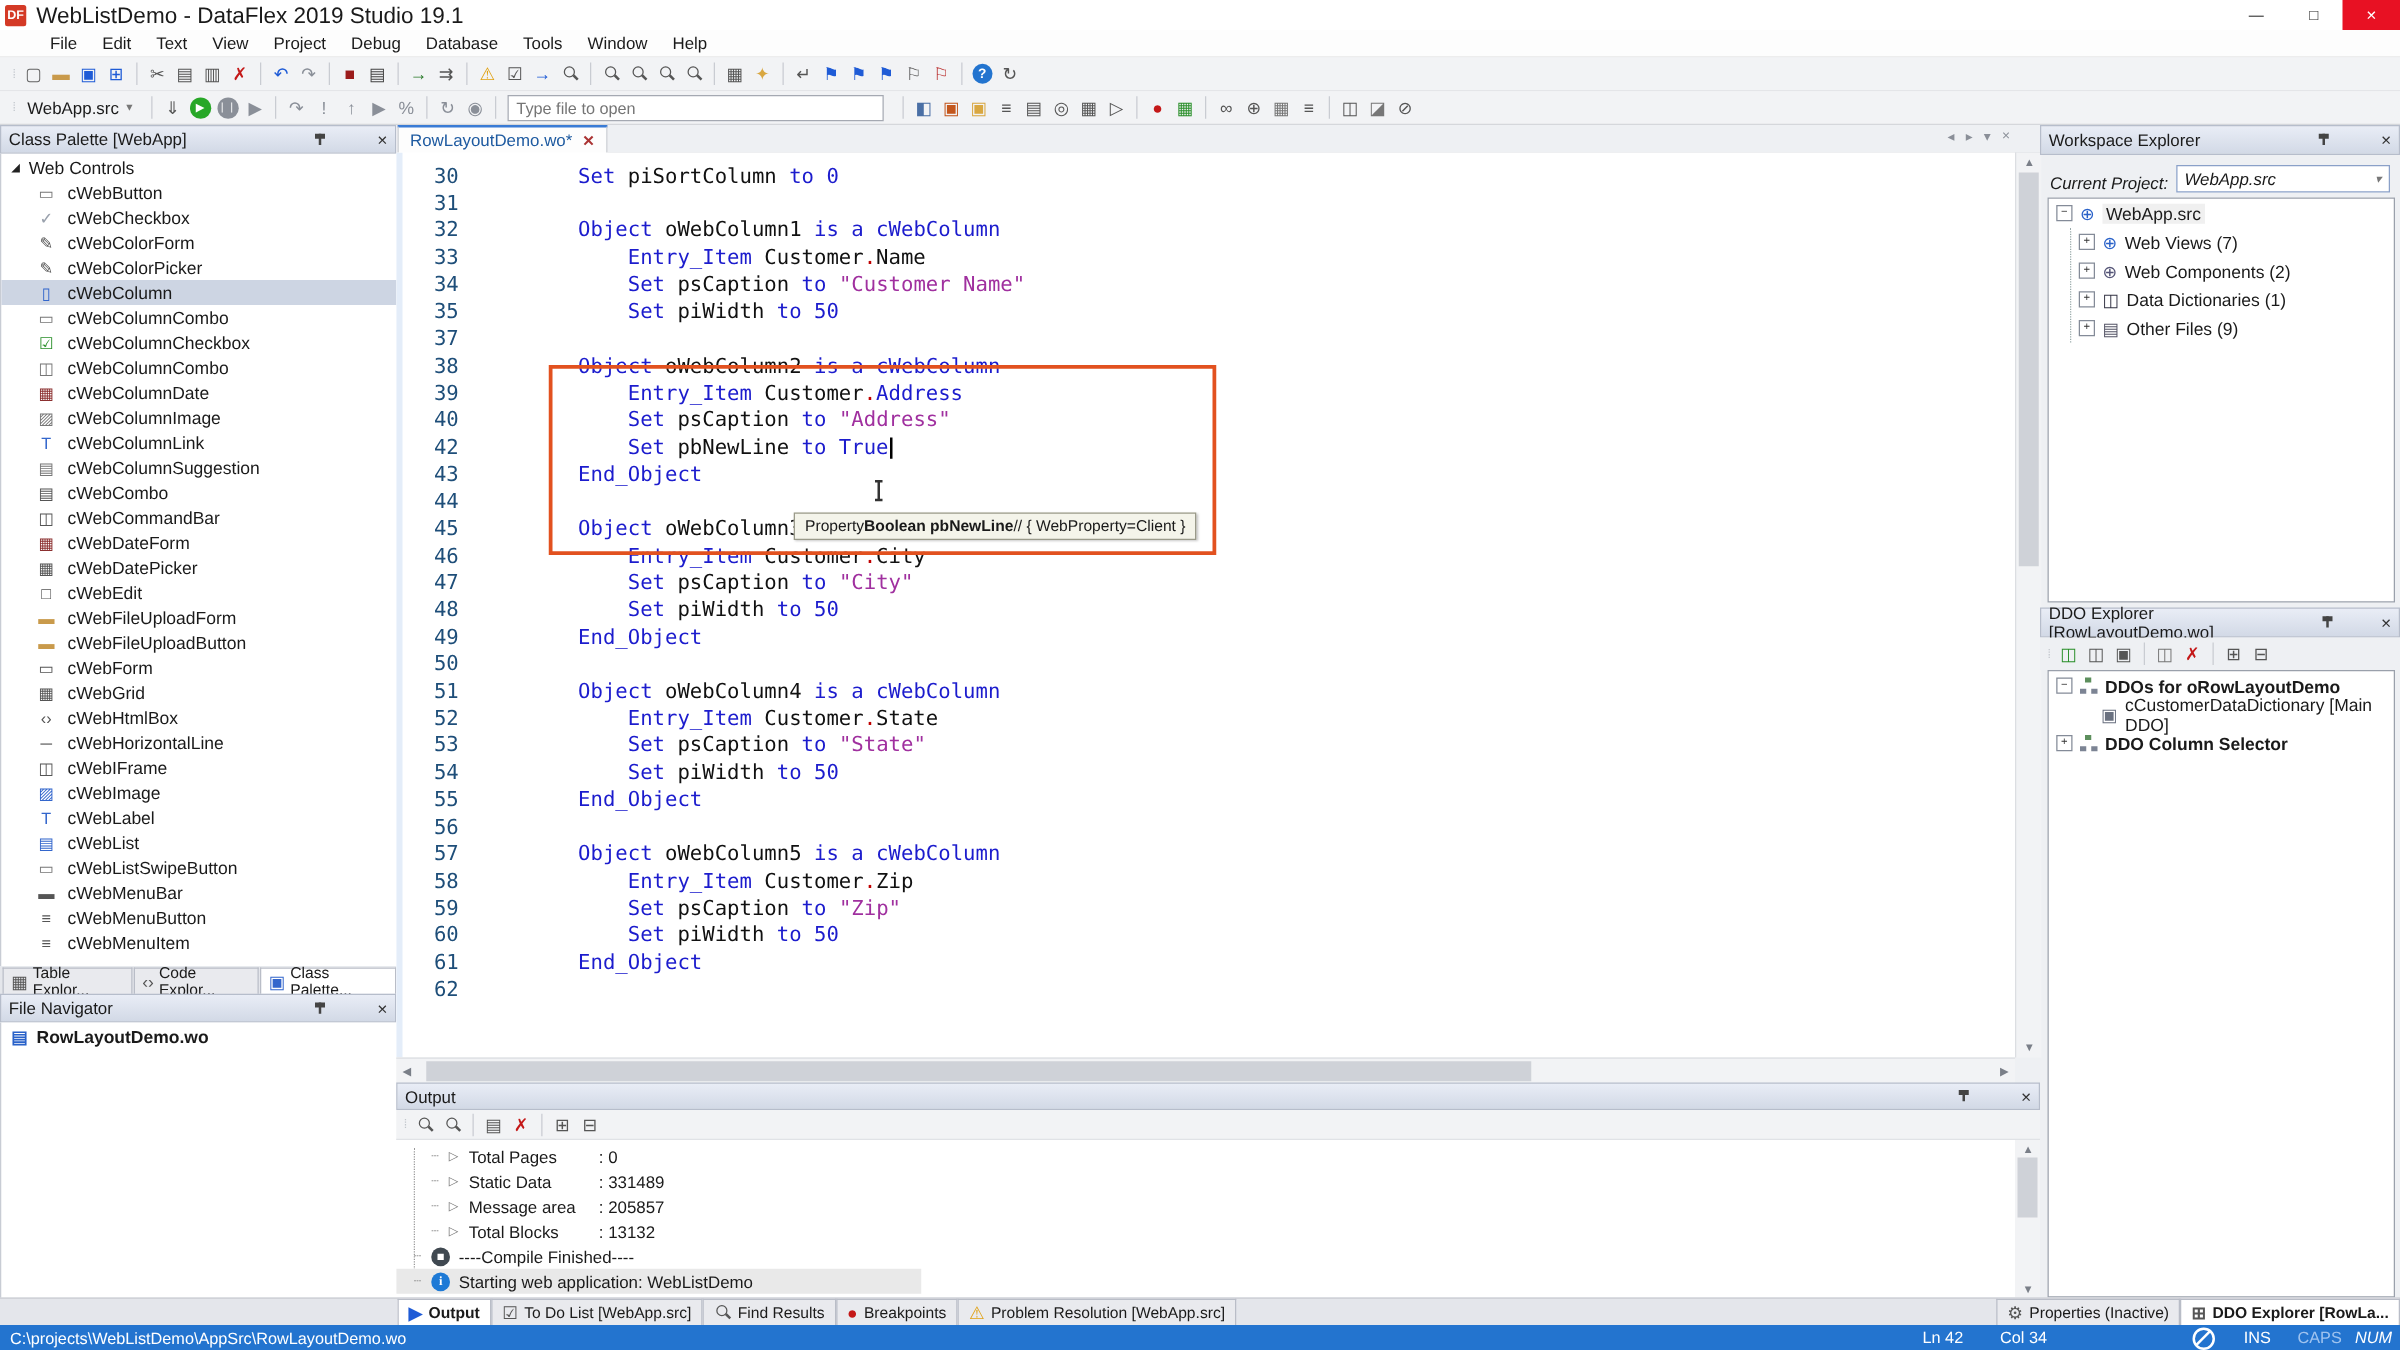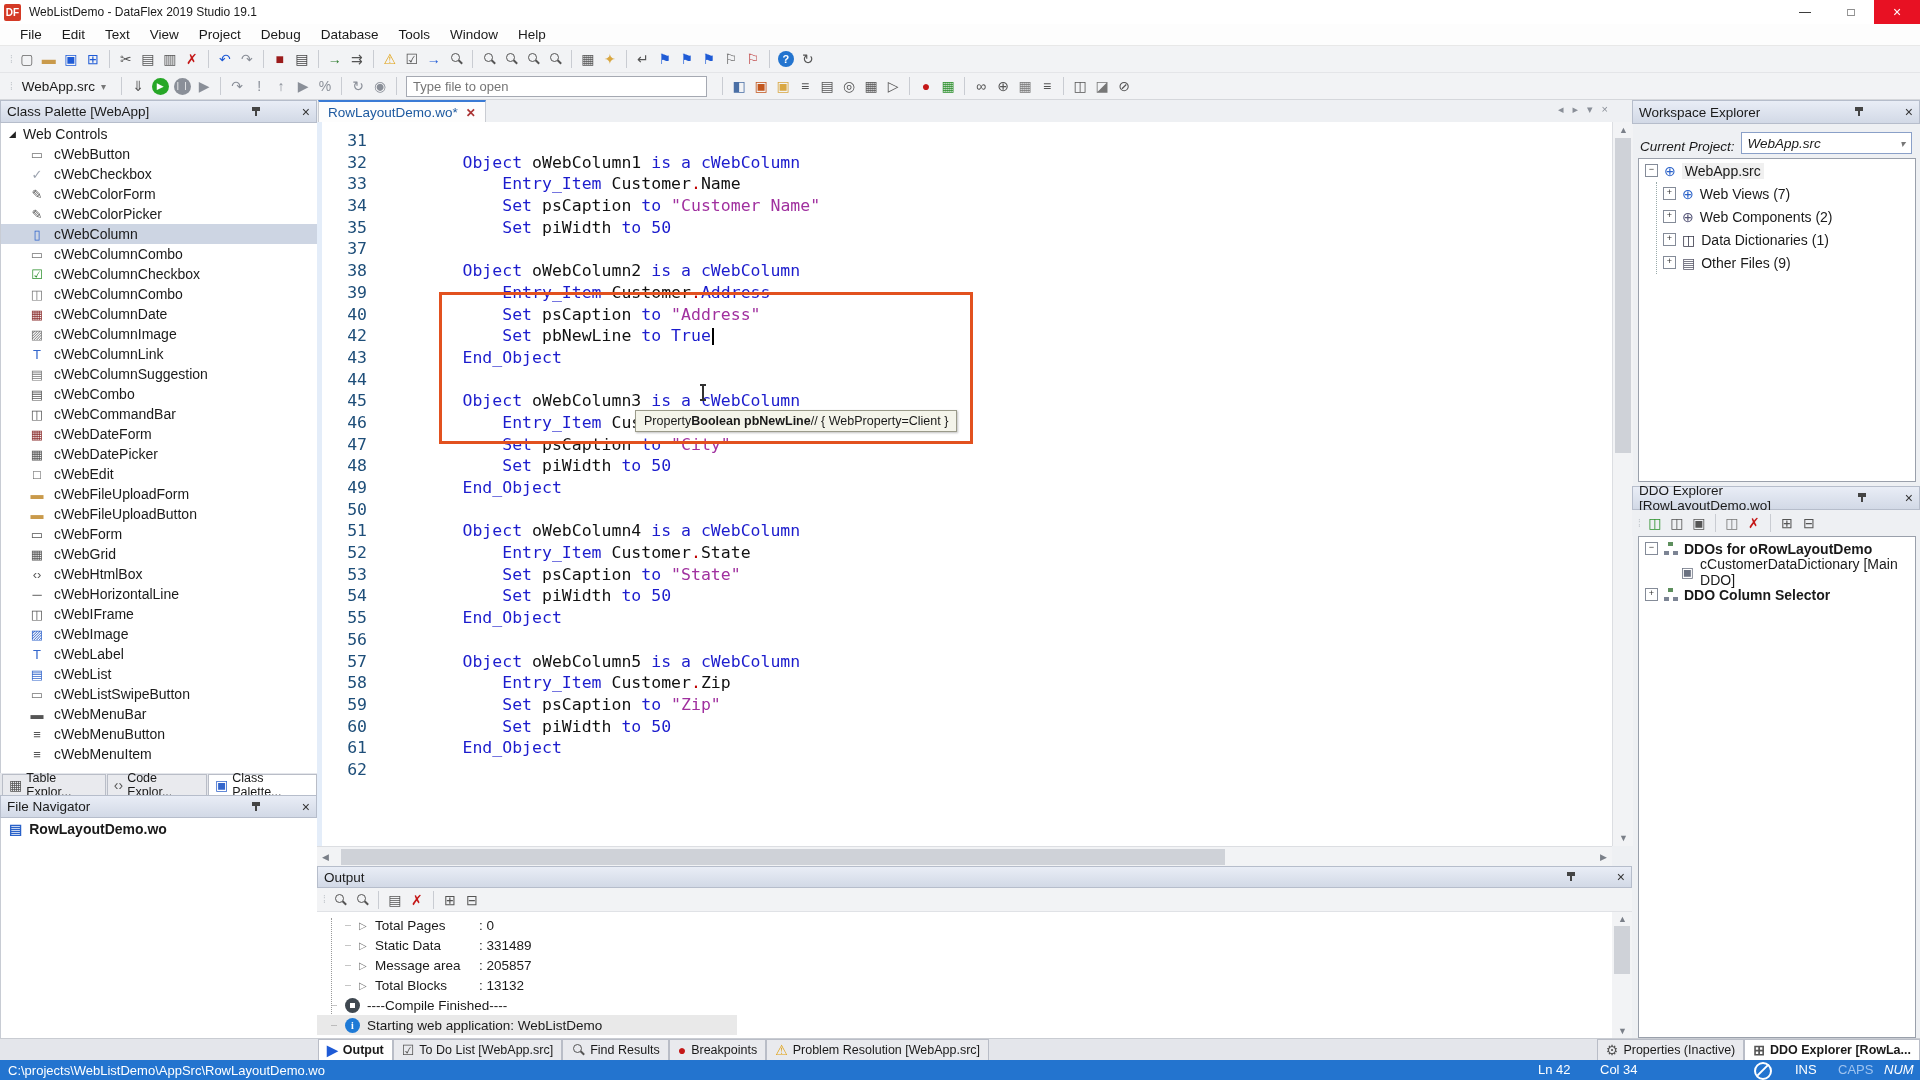--- a/index.html
+++ b/index.html
@@ -1,26 +1,26 @@
 <!DOCTYPE html>
 <html><head>
 <meta charset="utf-8">
 <style>
   html,body{margin:0;padding:0;background:#444;}
   .app{position:relative;width:1920px;height:1080px;background:#eef0f3;overflow:hidden;
        font-family:"Liberation Sans",sans-serif;font-size:13.5px;color:#1a1a1a;}
   
   .titlebar{position:absolute;left:0;top:0;width:1920px;height:24px;background:#fff;border-bottom:1px solid #e3e3e3;display:flex;align-items:center;}
   .appbadge{width:17px;height:17px;background:#d43a26;color:#fff;font-weight:bold;font-size:10px;display:flex;align-items:center;justify-content:center;margin:0 8px 0 4px;border-radius:2px;}
-  .wtitle{font-size:12px;}
+  .wtitle{font-size:18px;}
   .wbtns{margin-left:auto;display:flex;height:24px;}
   .wbtn{width:46px;height:24px;display:flex;align-items:center;justify-content:center;font-size:12px;color:#222;}
   .wbtn.close{background:#e81123;color:#fff;font-size:14px;}
   
-  .menubar{position:absolute;left:0;top:24px;width:1920px;height:22px;background:#fdfdfd;border-bottom:1px solid #e8e8e8;display:flex;align-items:center;padding-left:10px;box-sizing:border-box;}
+  .menubar{position:absolute;left:0;top:24px;width:1920px;height:22px;background:#fdfdfd;border-bottom:1px solid #e8e8e8;display:flex;align-items:center;padding-left:30px;box-sizing:border-box;}
   .menu-item{padding:2px 10px;}
   .tbar{position:absolute;left:0;width:1920px;height:27px;background:#f2f3f5;display:flex;align-items:center;box-sizing:border-box;padding-left:10px;}
   .tb1{top:46px;border-bottom:1px solid #e4e5e8;}
   .tb2{top:73px;border-bottom:1px solid #d5d7db;}
   .tsep{width:1px;height:18px;background:#c9ccd2;margin:0 5px;}
   .tgrip{color:#c2c6cc;font-size:10px;margin-right:4px;letter-spacing:-1px;}
   .tbtn{width:22px;height:22px;display:flex;align-items:center;justify-content:center;}
   .ic{font-size:14px;line-height:1;}
   .ic-mag{position:relative;width:14px;height:14px;}
   .ic-mag::before{content:"";position:absolute;left:2px;top:1px;width:7px;height:7px;border:1.6px solid #555;border-radius:50%;}
@@ -533,20 +533,21 @@
     <div class="enav" id="enav">
         <span>◂</span>
         <span>▸</span>
         <span>▾</span>
         <span>×</span>
       </div>
   </div>
   <div class="code" id="code">
     <div class="margin-strip"></div>
     <div class="code-inner" id="code-inner">
+        <div class="code-line"><span class="lnum">30</span><span class="tk-k">        Set</span><span class="tk-p"> piSortColumn</span><span class="tk-k"> to</span><span class="tk-m"> 0</span></div>
         <div class="code-line"><span class="lnum">31</span></div>
         <div class="code-line"><span class="lnum">32</span><span class="tk-k">        Object</span><span class="tk-p"> oWebColumn1</span><span class="tk-k"> is a cWebColumn</span></div>
         <div class="code-line"><span class="lnum">33</span><span class="tk-k">            Entry_Item</span><span class="tk-p"> Customer</span><span class="tk-d">.</span><span class="tk-p">Name</span></div>
         <div class="code-line"><span class="lnum">34</span><span class="tk-k">            Set</span><span class="tk-p"> psCaption</span><span class="tk-k"> to</span><span class="tk-s"> "Customer Name"</span></div>
         <div class="code-line"><span class="lnum">35</span><span class="tk-k">            Set</span><span class="tk-p"> piWidth</span><span class="tk-k"> to</span><span class="tk-m"> 50</span></div>
         <div class="code-line"><span class="lnum">37</span></div>
         <div class="code-line"><span class="lnum">38</span><span class="tk-k">        Object</span><span class="tk-p"> oWebColumn2</span><span class="tk-k"> is a cWebColumn</span></div>
         <div class="code-line"><span class="lnum">39</span><span class="tk-k">            Entry_Item</span><span class="tk-p"> Customer</span><span class="tk-d">.</span><span class="tk-k">Address</span></div>
         <div class="code-line"><span class="lnum">40</span><span class="tk-k">            Set</span><span class="tk-p"> psCaption</span><span class="tk-k"> to</span><span class="tk-s"> "Address"</span></div>
         <div class="code-line"><span class="lnum">42</span><span class="tk-k">            Set</span><span class="tk-p"> pbNewLine</span><span class="tk-k"> to True</span><span class="tcaret"></span></div>

